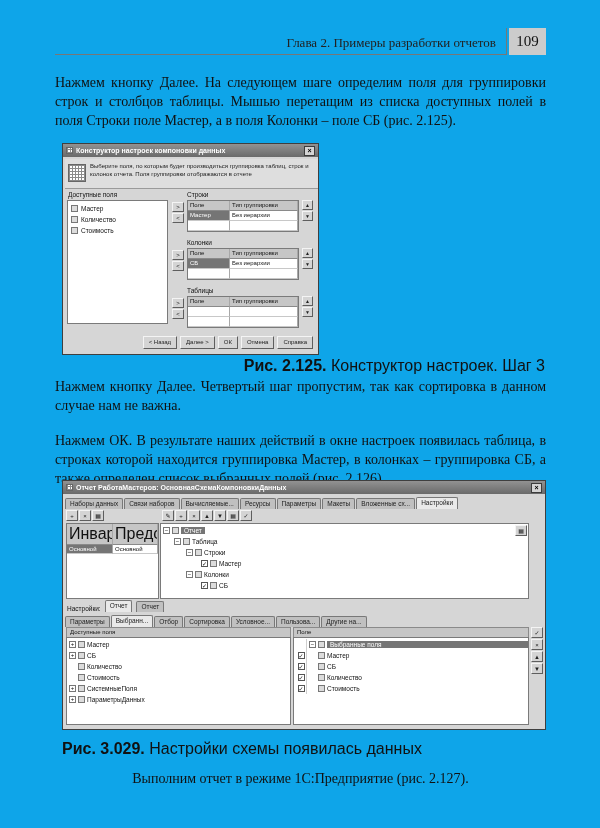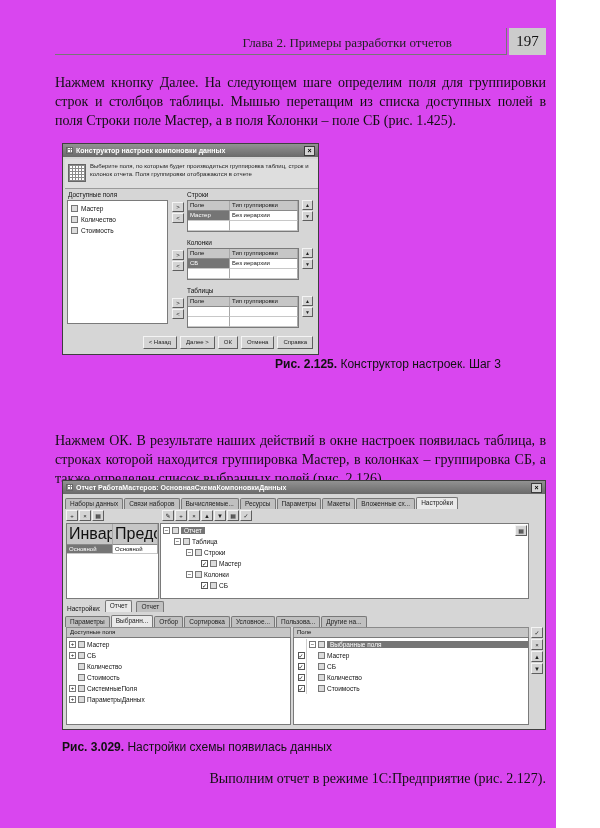--- a/index.html
+++ b/index.html
@@ -1,32 +1,32 @@
 <!DOCTYPE html>
 <html><head>
 <meta charset="utf-8">
 <style>
   * { margin:0; padding:0; box-sizing:border-box; }
   body { background:#ffffff; }
-  #page { position:relative; width:556px; height:828px; background:#d946ef; overflow:hidden;
+  #page { position:relative; width:600px; height:828px; background:#0ea5e9; overflow:hidden;
           font-family:"Liberation Serif", serif; color:#111; }
   .abs { position:absolute; }
 
   
   .chapter { position:absolute; top:35px; right:104px; font-size:13px; color:#222; }
   .hline { position:absolute; left:55px; top:54px; width:451px; height:1px; background:#777; }
   .vline { position:absolute; left:506px; top:28px; width:1px; height:27px; background:#777; }
   .pagebox { position:absolute; left:509px; top:28px; width:37px; height:27px; background:#cccccc;
              display:flex; align-items:center; justify-content:center; font-size:15px; color:#111; }
 
   
   .para { position:absolute; left:55px; width:491px; font-size:14px; line-height:19px;
           text-align:justify; color:#111; }
-  #p1 { top:73px; } #p2 { top:377px; } #p3 { top:431px; } #p4 { top:769px; text-align:right; }
-  .caption { position:absolute; font-family:"Liberation Sans", sans-serif; font-size:12px; color:#111; white-space:nowrap; }
+  #p1 { top:73px; } #p2 { top:377px; } #p3 { top:431px; } #p4 { top:769px; text-align:center; }
+  .caption { position:absolute; font-family:"Liberation Sans", sans-serif; font-size:16px; color:#111; white-space:nowrap; }
   #cap1 { top:357px; right:55px; }
   #cap2 { top:740px; left:62px; }
   .caption b { font-weight:bold; }
 
   
   .fig { position:absolute; font-family:"Liberation Sans", sans-serif; background:#d6d6d6;
          border:1px solid #3f3f3f; color:#111; }
   .tbar { position:absolute; left:0; top:0; right:0; height:13px;
           background:linear-gradient(#929292,#6a6a6a); color:#fff; display:flex; align-items:center;
           gap:3px; padding:0 3px; font-size:7px; font-weight:bold; white-space:nowrap; overflow:hidden; }
@@ -83,24 +83,25 @@
 </style>
 </head>
 <body>
 
 <div id="page">
 
   <div class="chapter">Глава 2. Примеры разработки отчетов</div>
   <div class="hline"></div>
   <div class="vline"></div>
   <div class="pagebox">
-    <span>197</span>
-  </div>
-
-  <p class="para" id="p1">Нажмем кнопку Далее. На следующем шаге определим поля для группировки строк и столбцов таблицы. Мышью перетащим из списка доступных полей в поля Строки поле Мастер, а в поля Колонки – поле СБ (рис. 1.425).</p>
+    <span>109</span>
+  </div>
+
+  <p class="para" id="p1">Нажмем кнопку Далее. На следующем шаге определим поля для группировки строк и столбцов таблицы. Мышью перетащим из списка доступных полей в поля Строки поле Мастер, а в поля Колонки – поле СБ (рис. 2.125).</p>
+  <p class="para" id="p2">Нажмем кнопку Далее. Четвертый шаг пропустим, так как сортировка в данном случае нам не важна.</p>
   <p class="para" id="p3">Нажмем ОК. В результате наших действий в окне настроек появилась таблица, в строках которой находится группировка Мастер, в колонках – группировка СБ, а также определен список выбранных полей (рис. 2.126).</p>
   <p class="para" id="p4">Выполним отчет в режиме 1С:Предприятие (рис. 2.127).</p>
 
   <div class="fig" id="fig1">
     <div class="tbar">
       <span class="winicon gridicon"></span>
       <span>Конструктор настроек компоновки данных</span>
       <span class="xbtn">×</span>
     </div>
 

